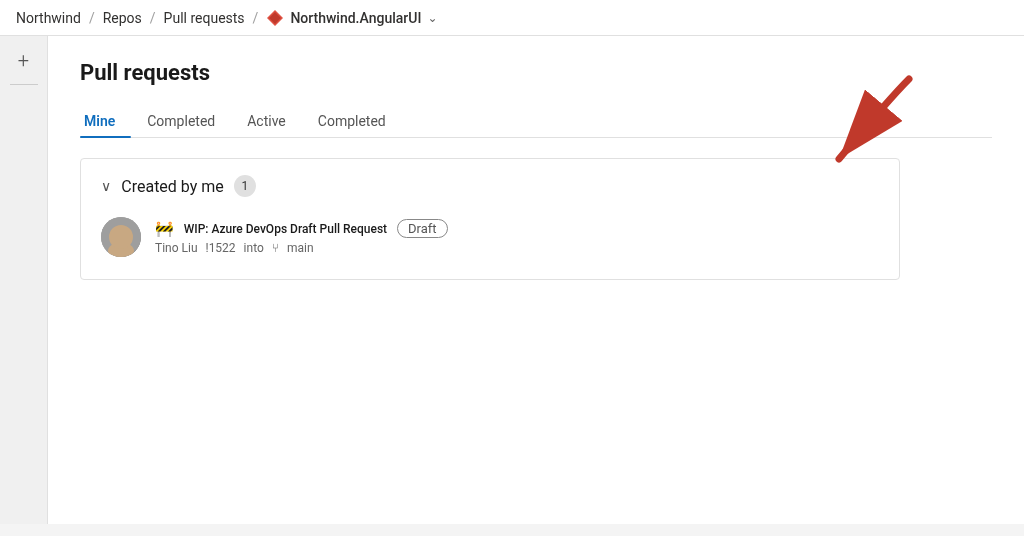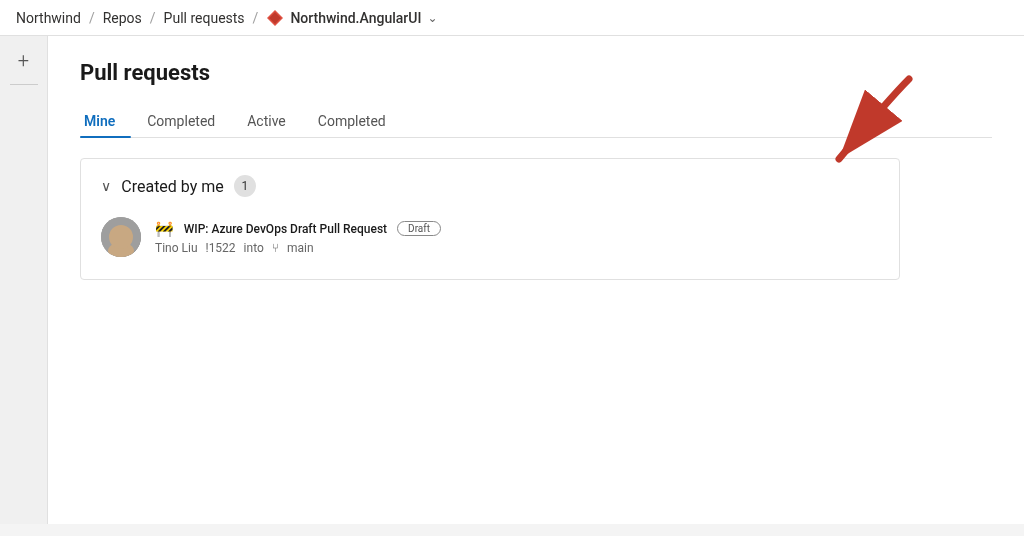--- a/index.html
+++ b/index.html
@@ -211,21 +211,21 @@
       font-weight: 500;
       color: #1a1a1a;
     }
     .pr-emoji {
       font-size: 15px;
     }
     .draft-badge {
       border: 1px solid #888;
       border-radius: 12px;
       padding: 1px 10px;
-      font-size: 10px;
+      font-size: 13px;
       color: #555;
       white-space: nowrap;
     }
     .pr-meta {
       font-size: 12px;
       color: #666;
       margin-top: 3px;
       display: flex;
       align-items: center;
       gap: 8px;

